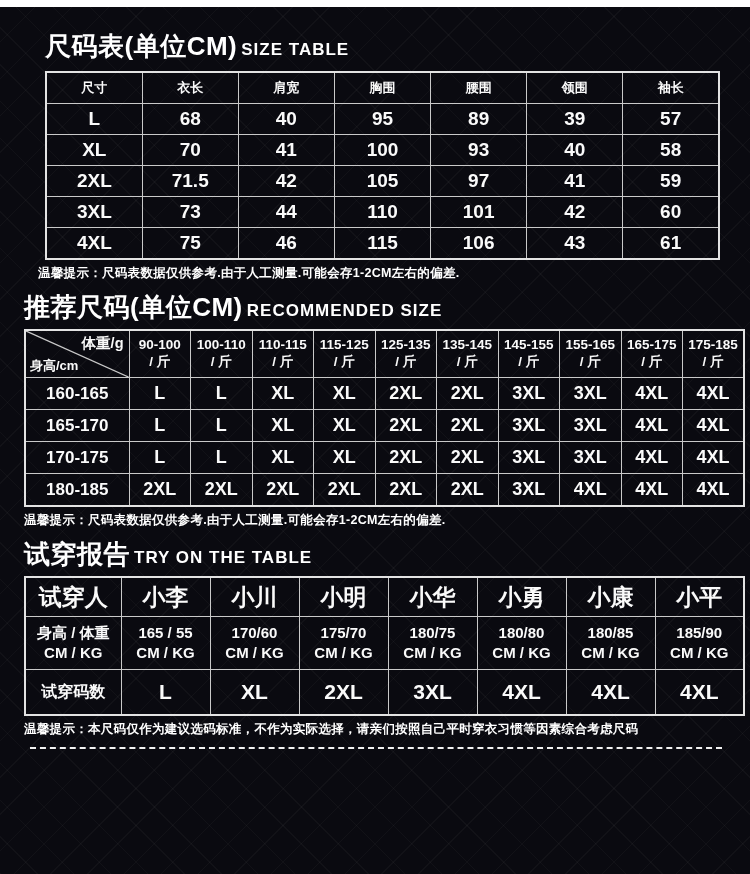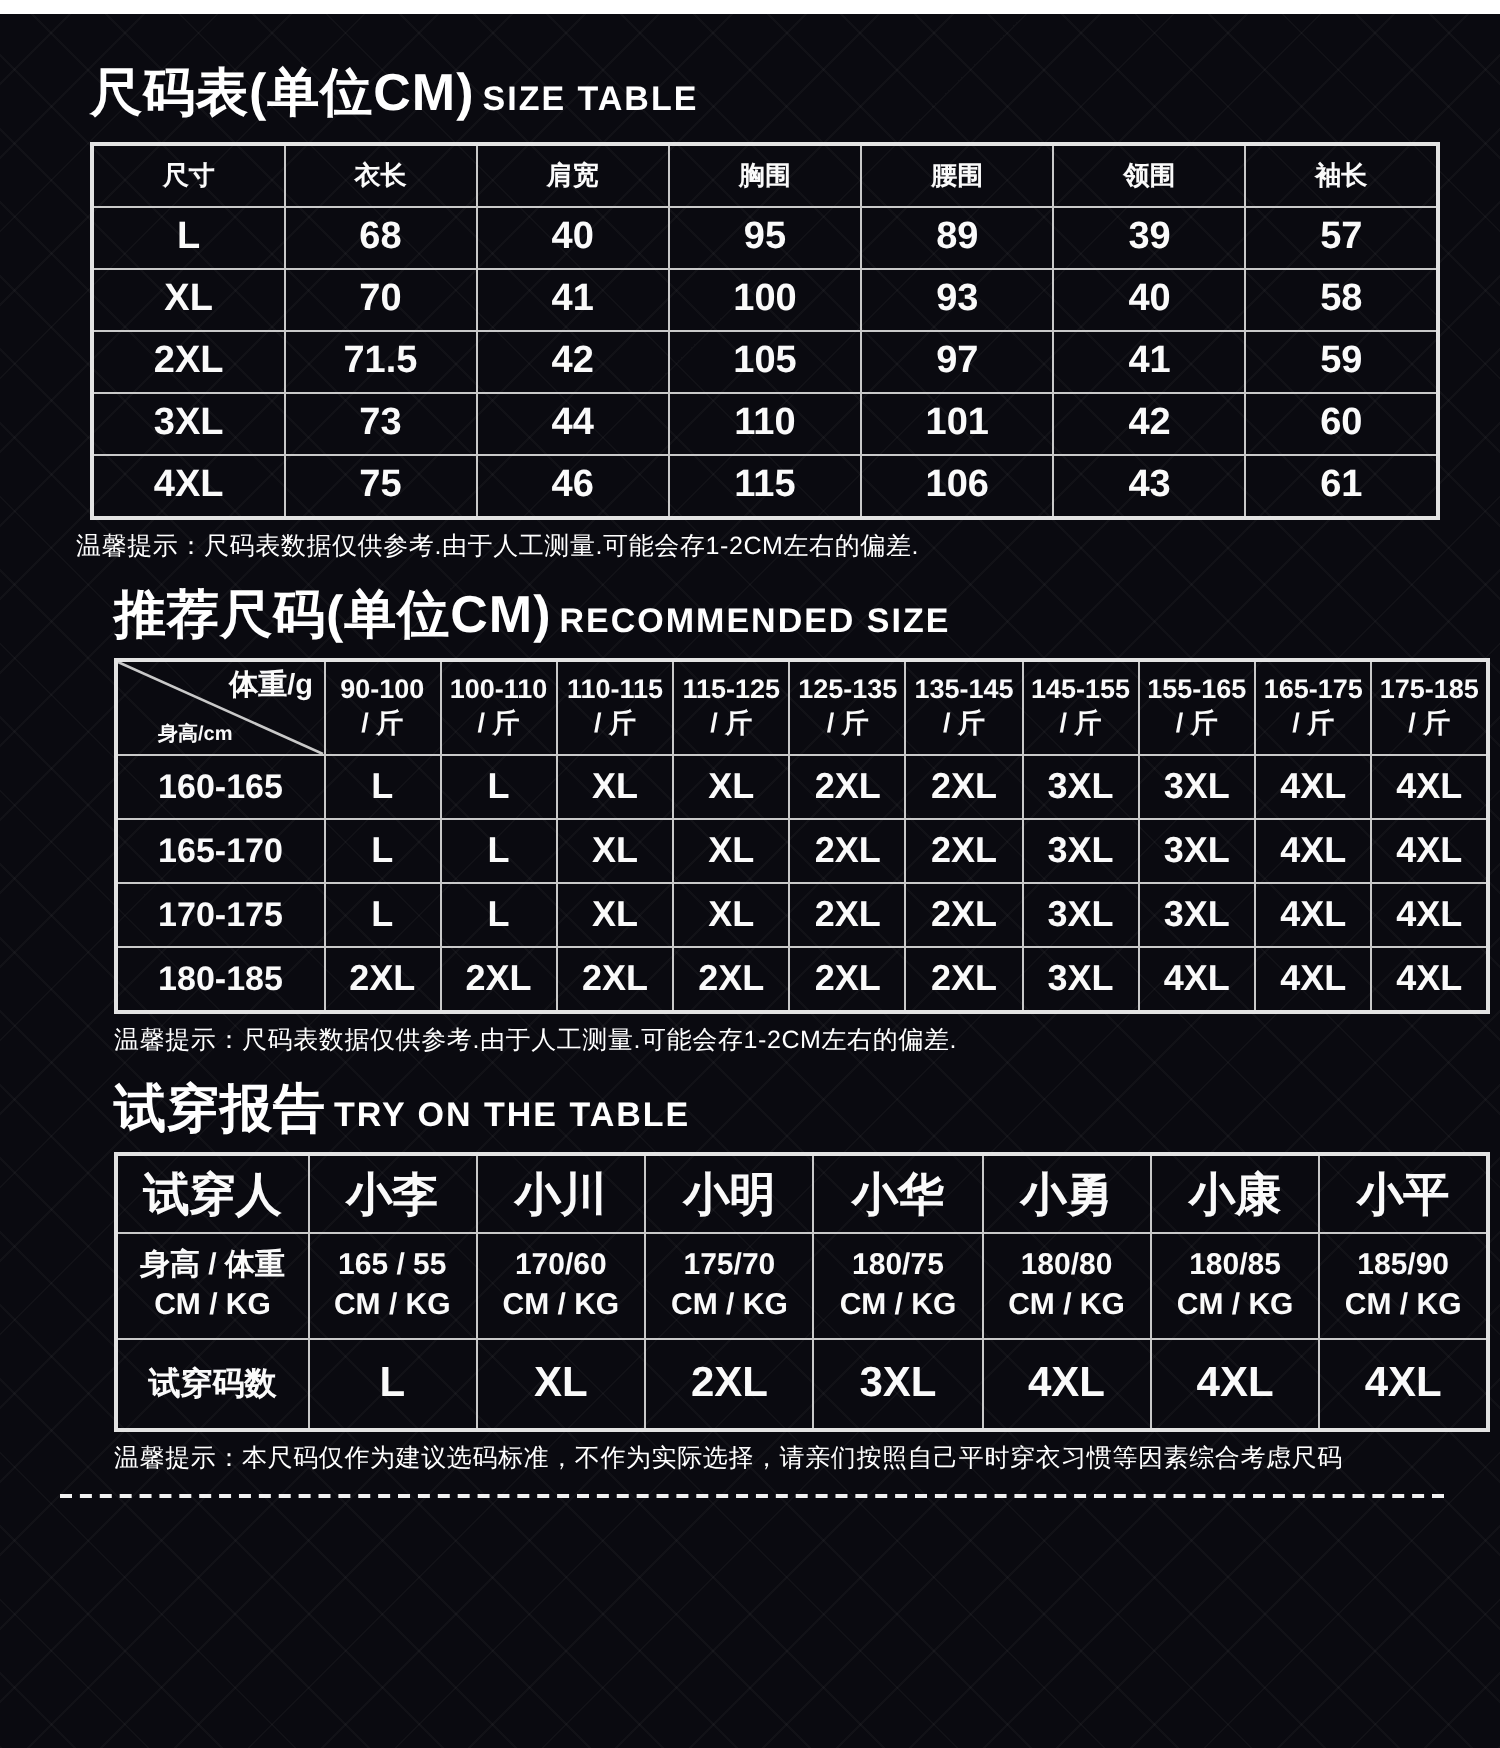--- a/index.html
+++ b/index.html
@@ -12,21 +12,21 @@
       repeating-linear-gradient(45deg, rgba(255,255,255,0.03) 0 1px, transparent 1px 26px),
       repeating-linear-gradient(-45deg, rgba(255,255,255,0.03) 0 1px, transparent 1px 26px);
     color:#f5f5f5;
     font-family:"Liberation Sans", sans-serif;
   }
   .top-band{height:7px;background:#ffffff;}
   .heading{display:flex;align-items:baseline;gap:4px;margin:0;font-weight:bold;color:#ffffff;}
   .h-cn{font-size:26px;letter-spacing:0.5px;}
   .h-en{font-size:17px;letter-spacing:1px;}
   .sec1{margin:22px 30px 0 45px;}
-  .sec2,.sec3{margin:8px 5px 0 57px;}
+  .sec2,.sec3{margin:8px 5px 0 24px;}
   .sec1 .heading{margin-bottom:7px;}
   .sec2 .heading{margin-bottom:4px;}
   .sec3 .heading{margin-bottom:4px;}
   table.tbl{
     width:100%;
     border-collapse:collapse;
     border:2px solid #e3e3e3;
     table-layout:fixed;
   }
   table.tbl td, table.tbl th{
@@ -41,30 +41,30 @@
   .tbl1 th{height:30px;font-size:13px;}
   .tbl1 td{height:30px;font-size:19px;color:#ececec;}
   
   .tbl2 th{height:46px;font-size:13.5px;line-height:1.25;}
   .tbl2 td{height:31px;font-size:18px;}
   .tbl2 .hcol{font-size:17px;}
   .tbl2 col.c0{width:104px;}
   .corner{position:relative;width:100%;height:46px;}
   .corner svg{position:absolute;left:0;top:0;width:100%;height:100%;}
   .corner .ct{position:absolute;top:3px;right:5px;font-size:14.5px;}
-  .corner .cb{position:absolute;bottom:3px;left:20px;font-size:10px;}
+  .corner .cb{position:absolute;bottom:3px;left:4px;font-size:13px;}
   
   .tbl3 tr.r1 td{height:38px;font-size:23px;}
   .tbl3 tr.r2 td{height:52px;font-size:15px;line-height:1.35;}
   .tbl3 tr.r3 td{height:44px;font-size:21px;}
   .tbl3 tr.r3 td.lbl{font-size:16px;}
   .tbl3 col.c0{width:96px;}
   .note{
     margin:5px 0 0 0;
-    font-size:12.5px;font-weight:normal;color:#ffffff;letter-spacing:0.3px;
+    font-size:12.5px;font-weight:bold;color:#ffffff;letter-spacing:0.3px;
   }
   .sec1 .note{margin-left:-7px;}
   .dashed{
     margin:9px 28px 0 30px;
     border-top:2px dashed #f2f2f2;
     height:0;
   }
   .footer{text-align:center;margin-top:28px;}
   .footer-title{
     font-size:37px;font-weight:bold;color:#ffffff;letter-spacing:1px;

